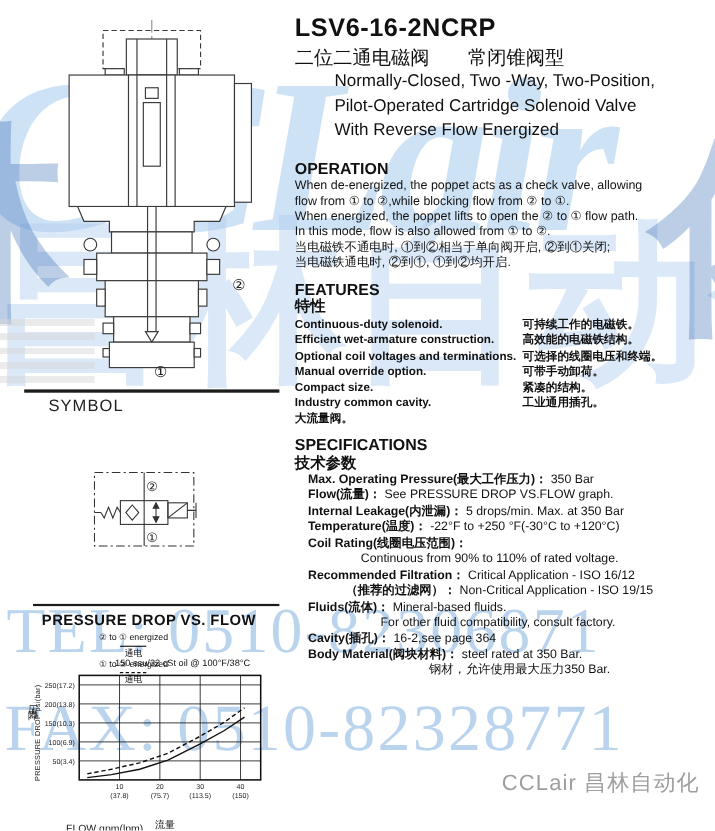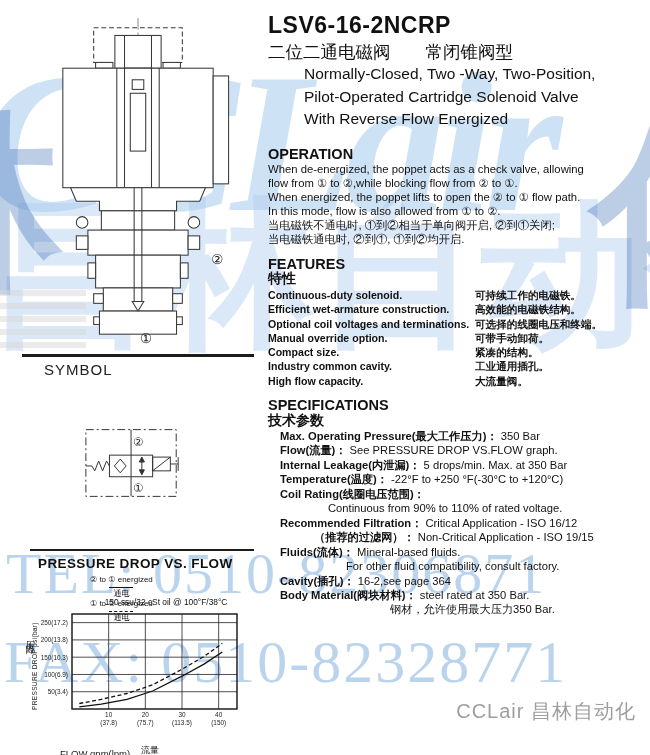--- a/index.html
+++ b/index.html
@@ -182,21 +182,20 @@
       </div>
     <div class="featrow">
         <span class="fen">Compact size.</span>
         <span class="fzh">紧凑的结构。</span>
       </div>
     <div class="featrow">
         <span class="fen">Industry common cavity.</span>
         <span class="fzh">工业通用插孔。</span>
       </div>
     <div class="featrow">
-        <span class="fen">High flow capacity.</span>
         <span class="fzh">大流量阀。</span>
       </div>
   </div>
 
   <div class="abs sech" id="spec-h">SPECIFICATIONS</div>
   <div class="abs" id="spec-hcn">技术参数</div>
   <div class="abs" id="spec-list">
     <div class="specline"><span class="sk">Max. Operating Pressure(最大工作压力)：</span> <span class="sv">350 Bar</span></div>
     <div class="specline"><span class="sk">Flow(流量)：</span> <span class="sv">See PRESSURE DROP VS.FLOW graph.</span></div>
     <div class="specline"><span class="sk">Internal Leakage(内泄漏)：</span> <span class="sv">5 drops/min. Max. at 350 Bar</span></div>

